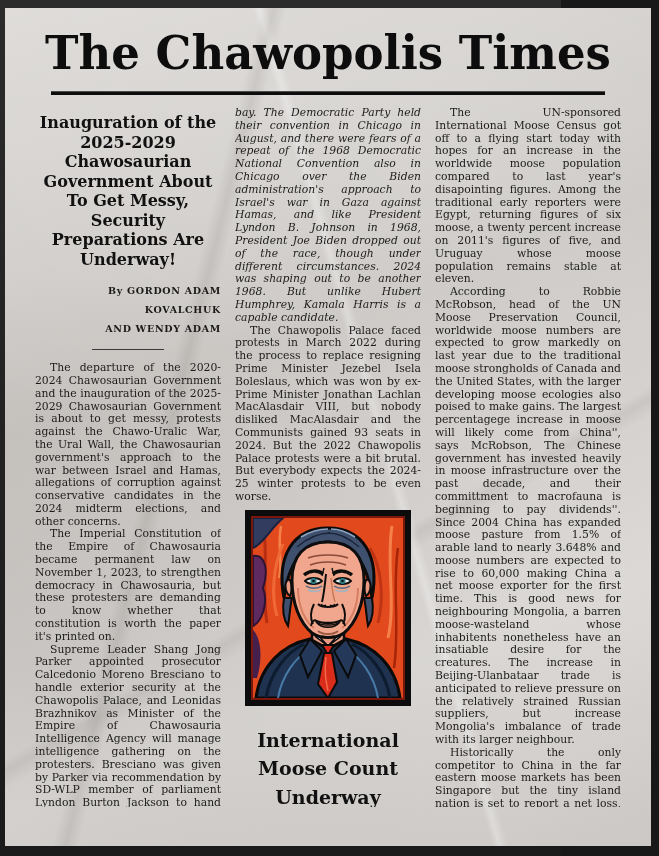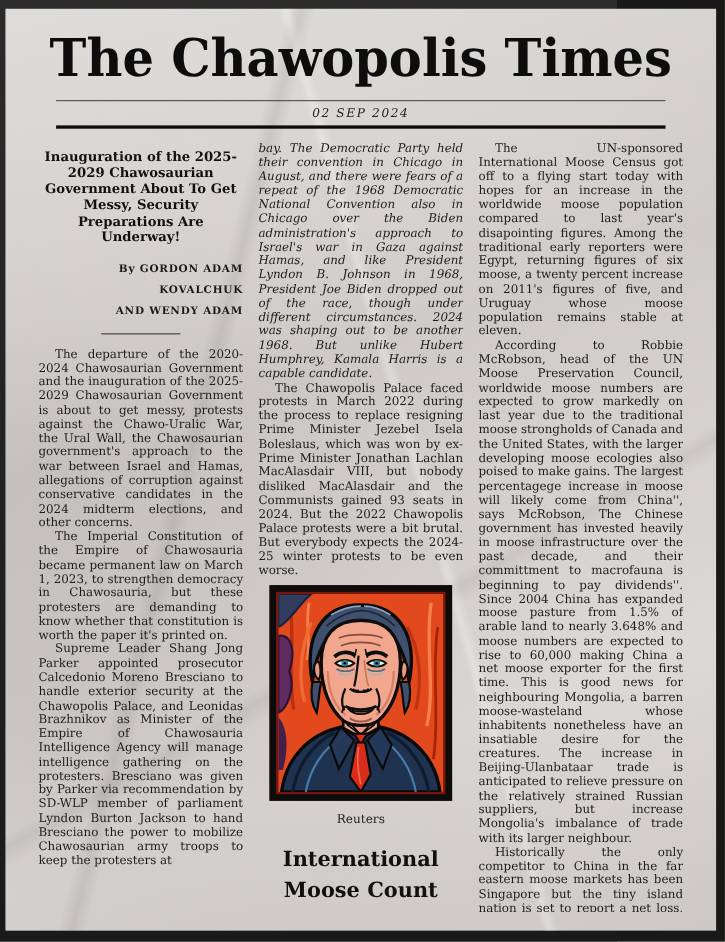--- a/index.html
+++ b/index.html
@@ -26,21 +26,21 @@
     letter-spacing:0px; color:#0d0d0d; transform:scaleY(1.05); }
   .rule-thin { height:1px; background:#4c4c4c; margin:12px 46px 0 46px; }
   .masthead-date { text-align:center; font-style:italic; font-size:11px;
     letter-spacing:1.5px; padding:4px 0 5px 0; color:#222; }
   .rule-thick { height:3px; background:#0c0c0c; margin:0 46px; }
 
   
   .columns { display:flex; gap:14px; padding:12px 30px 0 30px; height:712px; overflow:hidden; }
   .col { flex:1 1 0; min-width:0; overflow:hidden; }
 
-  .headline-main { font-size:12px; font-weight:bold; line-height:1.22;
+  .headline-main { font-size:16px; font-weight:bold; line-height:1.22;
     text-align:center; margin:6px 2px 12px 2px; color:#111; }
   .byline { text-align:right; font-size:9.5px; font-weight:bold;
     letter-spacing:.7px; line-height:2.0; color:#1a1a1a; }
   .divider { width:72px; border-top:1.5px solid #3a3a3a; margin:11px auto 12px auto; }
 
   .body-text p { font-size:10.8px; line-height:12.8px; text-align:justify;
     text-indent:15px; color:#1c1c1c; hyphens:auto; -webkit-hyphens:auto; }
   .col-mid .continuation p:first-child { text-indent:0;font-style:italic; }
 
   
@@ -54,33 +54,32 @@
     text-align:center; margin:16px 2px 8px 2px; color:#111; }
 </style>
 </head>
 <body>
 
 <div class="page-frame">
   <div class="paper">
 
     <div class="masthead-title">The Chawopolis Times</div>
     <div class="rule-thin"></div>
-    <div class="masthead-date">02 SEP 2024</div>
     <div class="rule-thick"></div>
 
     <div class="columns">
 
       <div class="col col-left">
         <h1 class="headline-main">Inauguration of the 2025-2029 Chawosaurian Government About To Get Messy, Security Preparations Are Underway!</h1>
         <div class="byline">By GORDON ADAM KOVALCHUK</div>
         <div class="byline">AND WENDY ADAM</div>
         <div class="divider"></div>
         <div class="body-text">
             <p>The departure of the 2020-2024 Chawosaurian Government and the inauguration of the 2025-2029 Chawosaurian Government is about to get messy, protests against the Chawo-Uralic War, the Ural Wall, the Chawosaurian government's approach to the war between Israel and Hamas, allegations of corruption against conservative candidates in the 2024 midterm elections, and other concerns.</p>
-            <p>The Imperial Constitution of the Empire of Chawosauria became permanent law on March 1, 2023, to strengthen democracy in Chawosauria, but these protesters are demanding to know whether that constitution is worth the paper it's printed on.</p>
+            <p>The Imperial Constitution of the Empire of Chawosauria became permanent law on November 1, 2023, to strengthen democracy in Chawosauria, but these protesters are demanding to know whether that constitution is worth the paper it's printed on.</p>
             <p>Supreme Leader Shang Jong Parker appointed prosecutor Calcedonio Moreno Bresciano to handle exterior security at the Chawopolis Palace, and Leonidas Brazhnikov as Minister of the Empire of Chawosauria Intelligence Agency will manage intelligence gathering on the protesters. Bresciano was given by Parker via recommendation by SD-WLP member of parliament Lyndon Burton Jackson to hand Bresciano the power to mobilize Chawosaurian army troops to keep the protesters at</p>
           </div>
       </div>
 
       <div class="col col-mid">
         <div class="body-text continuation">
             <p>bay. The Democratic Party held their convention in Chicago in August, and there were fears of a repeat of the 1968 Democratic National Convention also in Chicago over the Biden administration's approach to Israel's war in Gaza against Hamas, and like President Lyndon B. Johnson in 1968, President Joe Biden dropped out of the race, though under different circumstances. 2024 was shaping out to be another 1968. But unlike Hubert Humphrey, Kamala Harris is a capable candidate.</p>
             <p>The Chawopolis Palace faced protests in March 2022 during the process to replace resigning Prime Minister Jezebel Isela Boleslaus, which was won by ex-Prime Minister Jonathan Lachlan MacAlasdair VIII, but nobody disliked MacAlasdair and the Communists gained 93 seats in 2024. But the 2022 Chawopolis Palace protests were a bit brutal. But everybody expects the 2024-25 winter protests to be even worse.</p>
           </div>
 
@@ -158,21 +157,20 @@
               <path d="M89,86 C93,94 93,100 90,106" stroke="#0d0d0d" stroke-width="2" fill="none"></path>
 
               <path d="M61,102 C69,106 81,106 89,102" stroke="#0d0d0d" stroke-width="2.5" fill="none"></path>
               <path d="M63,104 C69,111 81,111 87,104 C81,108 69,108 63,104 Z" fill="#cf7a66" stroke="#0d0d0d" stroke-width="1.5"></path>
               <path d="M61,102 C59,104 58,106 58,108" stroke="#0d0d0d" stroke-width="1.6" fill="none"></path>
               <path d="M89,102 C91,104 92,106 92,108" stroke="#0d0d0d" stroke-width="1.6" fill="none"></path>
               <path d="M65,113 C70,117 80,117 85,113" stroke="#9c5a44" stroke-width="1.8" fill="none"></path>
               <path d="M69,118 C73,120 77,120 81,118" stroke="#0d0d0d" stroke-width="1.4" fill="none"></path>
             </svg>
           </div>
-          <div class="photo-caption">Reuters</div>
         </div>
 
         <h2 class="headline-sub">International Moose Count Underway</h2>
 
       </div>
 
       <div class="col col-right">
         <div class="body-text">
             <p>The UN-sponsored International Moose Census got off to a flying start today with hopes for an increase in the worldwide moose population compared to last year's disapointing figures. Among the traditional early reporters were Egypt, returning figures of six moose, a twenty percent increase on 2011's figures of five, and Uruguay whose moose population remains stable at eleven.</p>
             <p>According to Robbie McRobson, head of the UN Moose Preservation Council, worldwide moose numbers are expected to grow markedly on last year due to the traditional moose strongholds of Canada and the United States, with the larger developing moose ecologies also poised to make gains. The largest percentagege increase in moose will likely come from China'', says McRobson, The Chinese government has invested heavily in moose infrastructure over the past decade, and their committment to macrofauna is beginning to pay dividends''. Since 2004 China has expanded moose pasture from 1.5% of arable land to nearly 3.648% and moose numbers are expected to rise to 60,000 making China a net moose exporter for the first time. This is good news for neighbouring Mongolia, a barren moose-wasteland whose inhabitents nonetheless have an insatiable desire for the creatures. The increase in Beijing-Ulanbataar trade is anticipated to relieve pressure on the relatively strained Russian suppliers, but increase Mongolia's imbalance of trade with its larger neighbour.</p>

